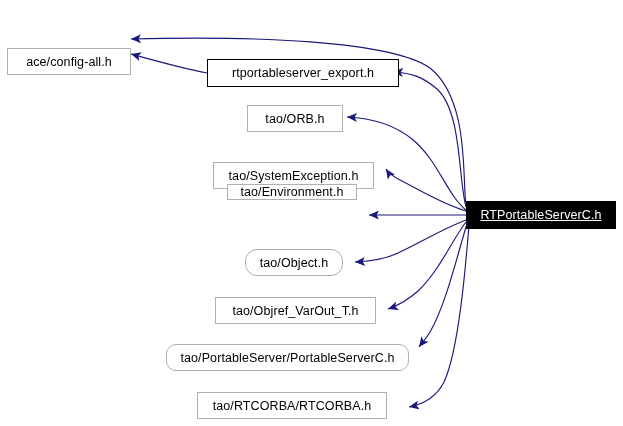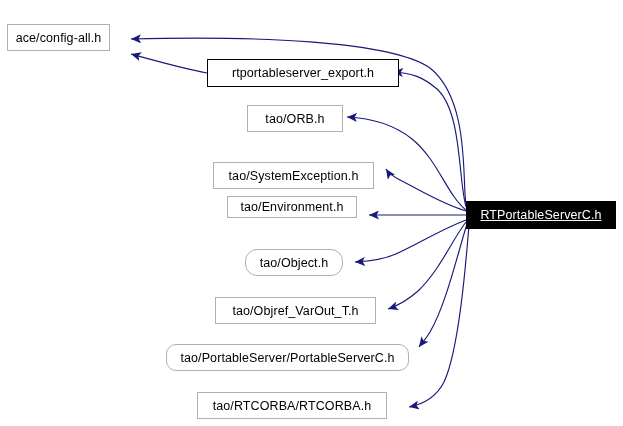--- a/index.html
+++ b/index.html
@@ -78,37 +78,37 @@
       <path d="M466,220 C440,230 420,243 398,253 C390,257 374,261 355,262" marker-end="url(#ah)"></path>
 
       <path d="M466,222 C452,240 440,270 418,291 C409,299 400,305 388,309" marker-end="url(#ah)"></path>
 
       <path d="M467,224 C458,252 446,305 430,332 C426,339 422,343 419,347" marker-end="url(#ah)"></path>
 
       <path d="M469,225 C466,262 459,350 444,382 C437,396 424,404 409,407" marker-end="url(#ah)"></path>
     </g>
   </svg>
 
-  <div class="node-box" style="left:7px; top:24px; width:103px; height:27px;align-items:center;">
+  <div class="node-box" style="left:7px; top:48px; width:124px; height:27px;align-items:center;">
     <span class="node-label">ace/config-all.h</span>
   </div>
 
   <div class="node-box emphasis" style="left:207px; top:59px; width:192px; height:28px;">
     <span class="node-label">rtportableserver_export.h</span>
   </div>
 
   <div class="node-box" style="left:247px; top:105px; width:96px; height:27px;">
     <span class="node-label">tao/ORB.h</span>
   </div>
 
   <div class="node-box" style="left:213px; top:153px; width:161px; height:27px;margin-top:9px;">
     <span class="node-label">tao/SystemException.h</span>
   </div>
 
-  <div class="node-box" style="left:227px; top:196px; width:130px; height:22px;">
+  <div class="node-box" style="left:227px; top:184px; width:130px; height:16px;">
     <span class="node-label">tao/Environment.h</span>
   </div>
 
   <div class="node-box" style="left:245px; top:249px; width:98px; height:27px;border-radius:12px;">
     <span class="node-label">tao/Object.h</span>
   </div>
 
   <div class="node-box" style="left:215px; top:297px; width:161px; height:27px;">
     <span class="node-label">tao/Objref_VarOut_T.h</span>
   </div>

